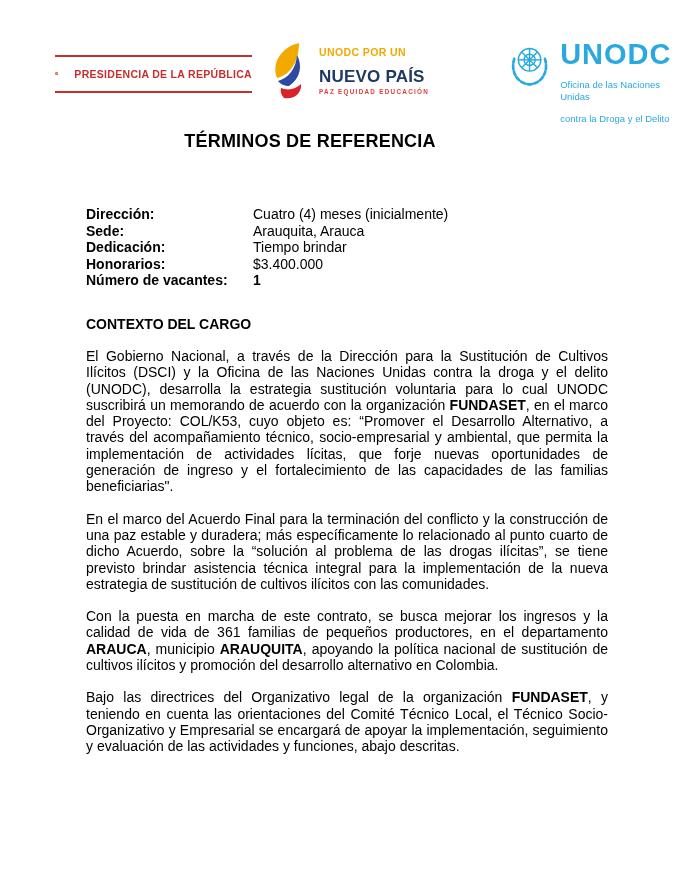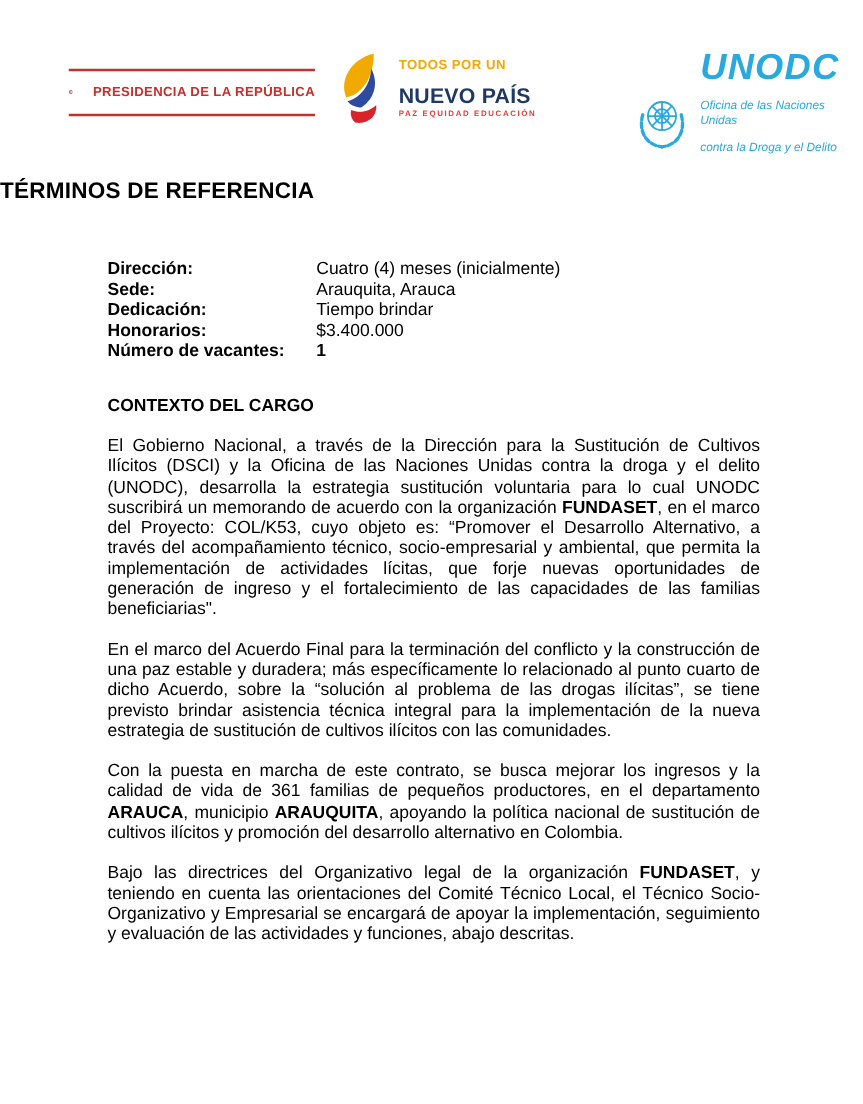--- a/index.html
+++ b/index.html
@@ -14,26 +14,26 @@
     padding:5px 0 6px;display:flex;align-items:center;gap:16px;
   }
   .presidencia-label{
     color:#C5302C;font-weight:bold;font-size:10.5px;letter-spacing:.3px;white-space:nowrap;
   }
   .logo-nuevopais{position:absolute;left:268px;top:42px;display:flex;align-items:center;gap:5px;}
   .np-text{display:flex;flex-direction:column;line-height:1;}
   .np-line1{color:#F2A900;font-weight:800;font-size:10.5px;letter-spacing:.4px;}
   .np-line2{color:#1F3864;font-weight:800;font-size:17px;letter-spacing:.2px;margin-top:10px;}
   .np-line3{color:#E23C39;font-weight:bold;font-size:6.3px;letter-spacing:1.3px;margin-top:4px;}
-  .logo-unodc{position:absolute;left:505px;top:40px;display:flex;align-items:flex-end;gap:6px;font-style:italic;}
+  .logo-unodc{position:absolute;left:505px;top:40px;display:flex;align-items:flex-start;gap:6px;}
   .unodc-text{display:flex;flex-direction:column;line-height:1;}
   .unodc-acronym{color:#29A9E0;font-weight:bold;font-size:29px;letter-spacing:1px;}
   .unodc-sub{color:#29A9E0;font-size:9.5px;margin-top:10px;line-height:1.25;}
   
-  .title-block{position:absolute;top:142px;left:0;width:620px;text-align:left;}
+  .title-block{position:absolute;top:131px;left:0;width:620px;text-align:center;}
   .title-line1{font-size:18px;font-weight:bold;letter-spacing:.2px;margin:0;}
   .title-line2{font-size:13.5px;font-weight:bold;letter-spacing:.2px;margin:3px 0 0 0;}
   
   .content{position:absolute;left:86px;top:206px;width:522px;font-size:14px;}
   .details-row{display:flex;line-height:16.5px;}
   .details-label{width:167px;font-weight:bold;flex:0 0 167px;}
   .details-value{font-weight:normal;}
   .details-value.bold{font-weight:bold;}
   .section-heading{font-weight:bold;font-size:14px;margin:27px 0 0 0;line-height:16.5px;}
   .para{margin:16px 0 0 0;text-align:justify;line-height:16.3px;}
@@ -55,21 +55,21 @@
     <span class="presidencia-label">PRESIDENCIA DE LA REPÚBLICA</span>
   </div>
 
   <div class="logo-nuevopais">
     <svg width="46" height="58" viewBox="0 0 46 58">
       <path d="M31 1 C13 5 3 22 9 36 C23 33 31 18 31 1 Z" fill="#F2A900"></path>
       <path d="M10 39 C21 36 28 26 29 13 C35 24 32 37 21 44 C17 44 12 42 10 39 Z" fill="#2D4B9E"></path>
       <path d="M13 46 C20 49 28 47 33 42 C34 51 26 58 16 56 C13 53 12 49 13 46 Z" fill="#D8232A"></path>
     </svg>
     <div class="np-text">
-      <div class="np-line1">TODOS POR UN</div>
+      <div class="np-line1">UNODC POR UN</div>
       <div class="np-line2">NUEVO PAÍS</div>
       <div class="np-line3">PAZ  EQUIDAD  EDUCACIÓN</div>
     </div>
   </div>
 
   <div class="logo-unodc">
     <svg width="50" height="52" viewBox="0 0 48 50">
       <g stroke="#29A9E0" fill="none" stroke-width="1.4">
         <circle cx="24" cy="19" r="11"></circle>
         <circle cx="24" cy="19" r="5.5"></circle>

